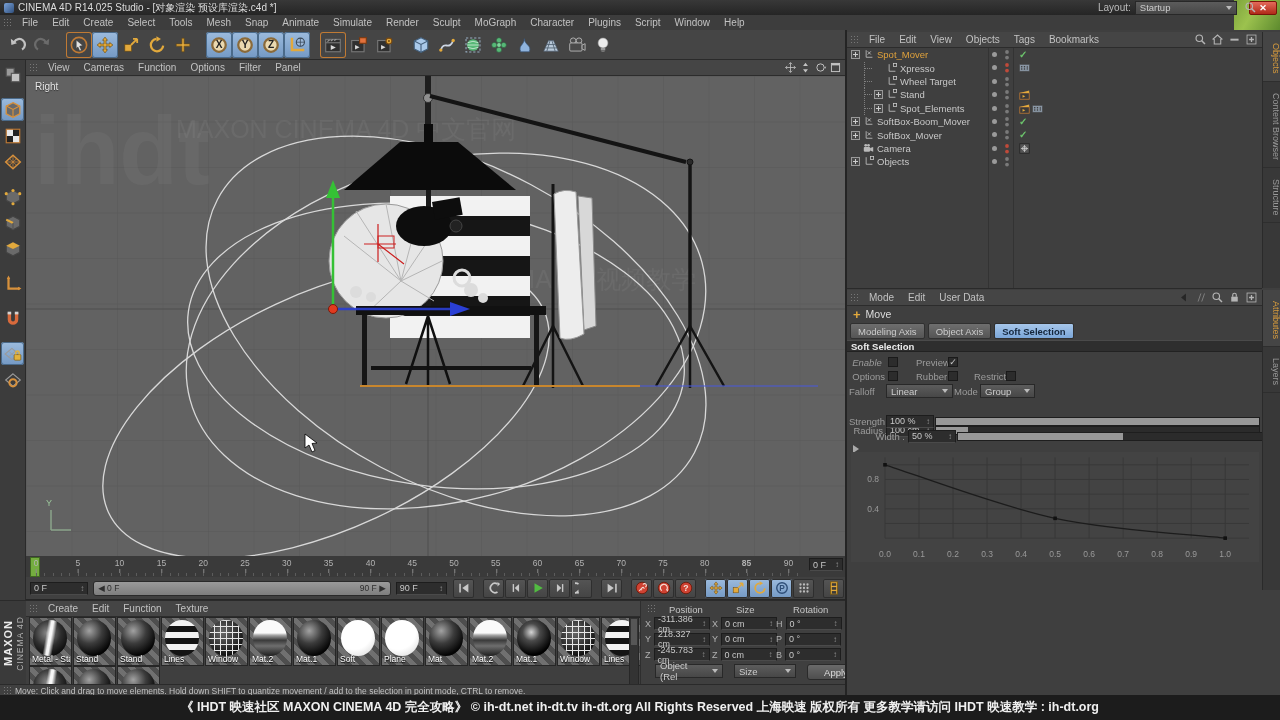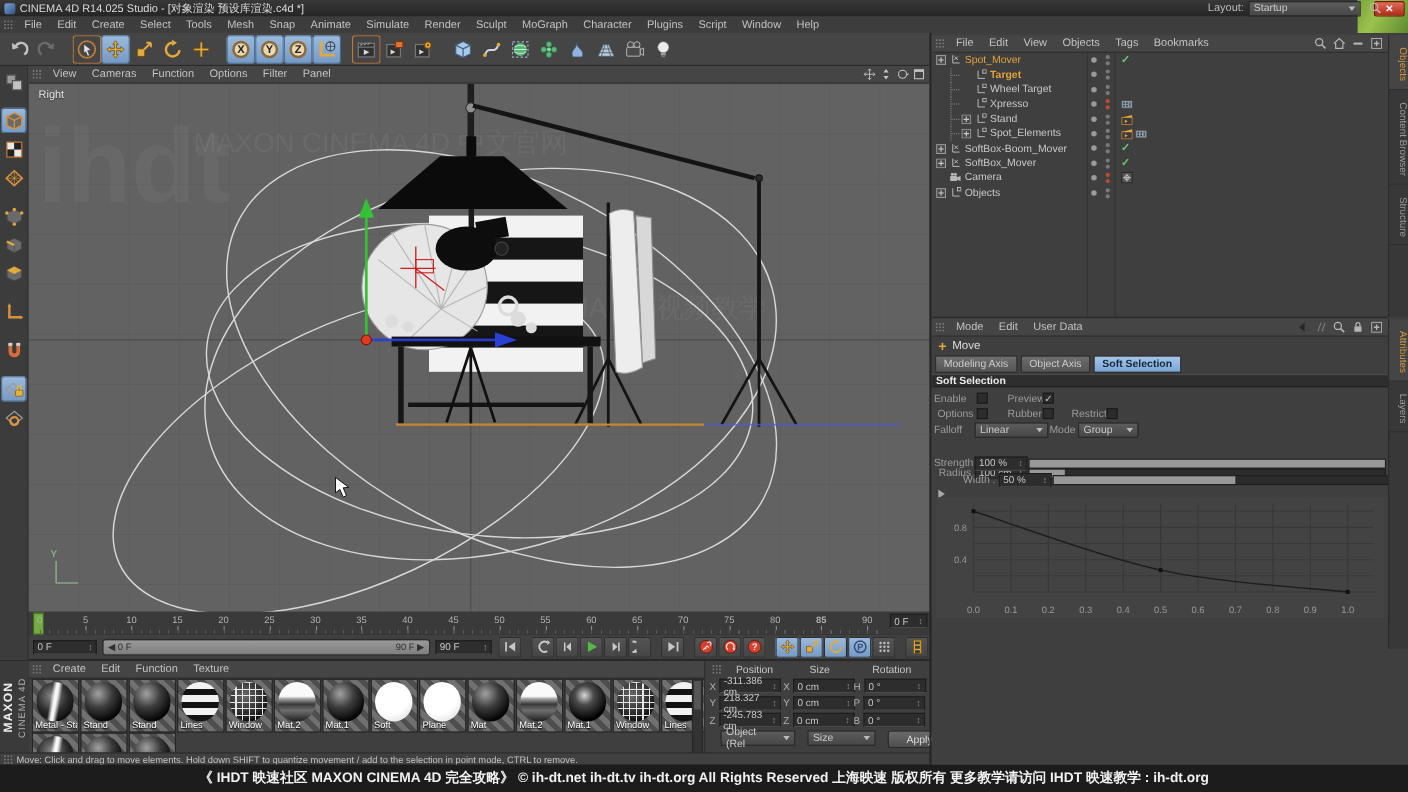--- a/index.html
+++ b/index.html
@@ -978,76 +978,57 @@
             <span style="width:17px;flex:none;"></span>
             <span class="branch"></span>
             <span class="exp"></span>
             <span style="width:3px;"></span>
             <span style="display:flex;">
               <svg width="11" height="11" viewBox="0 0 14 14">
                 <path d="M4 1.5 V10.5 H12" fill="none" stroke="#cacaca"></path>
                 <rect x="9.5" y="0.5" width="4" height="4" fill="none" stroke="#cacaca"></rect>
               </svg>
             </span>
-            <span class="nm orange bold">Target</span>
-            <span class="rdot"></span>
-            <span class="ddots"><svg width="6" height="12" viewBox="0 0 6 12">
-                <circle cx="3" cy="3" r="1.9" fill="#7a7a7a"></circle>
-                <circle cx="3" cy="8.6" r="1.9" fill="#7a7a7a"></circle>
-              </svg></span>
-            <span class="ttags"></span>
-          </div>
-          <div class="trow">
-            <span style="width:17px;flex:none;"></span>
-            <span class="branch"></span>
-            <span class="exp"></span>
-            <span style="width:3px;"></span>
-            <span style="display:flex;">
-              <svg width="11" height="11" viewBox="0 0 14 14">
-                <path d="M4 1.5 V10.5 H12" fill="none" stroke="#cacaca"></path>
-                <rect x="9.5" y="0.5" width="4" height="4" fill="none" stroke="#cacaca"></rect>
-              </svg>
-            </span>
-            <span class="nm">Wheel Target</span>
-            <span class="rdot"></span>
-            <span class="ddots"><svg width="6" height="12" viewBox="0 0 6 12">
-                <circle cx="3" cy="3" r="1.9" fill="#7a7a7a"></circle>
-                <circle cx="3" cy="8.6" r="1.9" fill="#7a7a7a"></circle>
-              </svg></span>
-            <span class="ttags"></span>
-          </div>
-          <div class="trow">
-            <span style="width:17px;flex:none;"></span>
-            <span class="branch"></span>
-            <span class="exp"></span>
-            <span style="width:3px;"></span>
-            <span style="display:flex;">
-              <svg width="11" height="11" viewBox="0 0 14 14">
-                <path d="M4 1.5 V10.5 H12" fill="none" stroke="#cacaca"></path>
-                <rect x="9.5" y="0.5" width="4" height="4" fill="none" stroke="#cacaca"></rect>
-              </svg>
-            </span>
             <span class="nm">Xpresso</span>
             <span class="rdot"></span>
             <span class="ddots"><svg width="6" height="12" viewBox="0 0 6 12">
                 <circle cx="3" cy="3" r="1.9" fill="#c04a3a"></circle>
                 <circle cx="3" cy="8.6" r="1.9" fill="#c04a3a"></circle>
               </svg></span>
             <span class="ttags">
               <span style="display:flex;">
                 <svg width="11" height="11" viewBox="0 0 14 14">
                   <rect x="0.5" y="3" width="13" height="9" rx="1" fill="#8a97a5" stroke="#444"></rect>
                   <circle cx="3.5" cy="6" r="1" fill="#333"></circle>
                   <circle cx="7" cy="6" r="1" fill="#333"></circle>
                   <circle cx="3.5" cy="9" r="1" fill="#333"></circle>
                   <circle cx="7" cy="9" r="1" fill="#333"></circle>
                   <path d="M10.5 5 v5" stroke="#333"></path>
                 </svg>
               </span>
             </span>
+          </div>
+          <div class="trow">
+            <span style="width:17px;flex:none;"></span>
+            <span class="branch"></span>
+            <span class="exp"></span>
+            <span style="width:3px;"></span>
+            <span style="display:flex;">
+              <svg width="11" height="11" viewBox="0 0 14 14">
+                <path d="M4 1.5 V10.5 H12" fill="none" stroke="#cacaca"></path>
+                <rect x="9.5" y="0.5" width="4" height="4" fill="none" stroke="#cacaca"></rect>
+              </svg>
+            </span>
+            <span class="nm">Wheel Target</span>
+            <span class="rdot"></span>
+            <span class="ddots"><svg width="6" height="12" viewBox="0 0 6 12">
+                <circle cx="3" cy="3" r="1.9" fill="#7a7a7a"></circle>
+                <circle cx="3" cy="8.6" r="1.9" fill="#7a7a7a"></circle>
+              </svg></span>
+            <span class="ttags"></span>
           </div>
           <div class="trow">
             <span style="width:17px;flex:none;"></span>
             <span class="branch"></span>
             <span class="exp"><svg width="9" height="9" viewBox="0 0 9 9">
                 <rect x=".5" y=".5" width="8" height="8" fill="#484848" stroke="#999"></rect>
                 <path d="M2 4.5 H7 M4.5 2 V7" stroke="#ccc"></path>
               </svg></span>
             <span style="width:3px;"></span>
             <span style="display:flex;">
@@ -1259,21 +1240,21 @@
         <span>Move</span>
       </div>
       <div class="tabs" id="attrtabbar">
           <span class="atab">Modeling Axis</span>
           <span class="atab">Object Axis</span>
           <span class="atab on">Soft Selection</span>
         </div>
       <div class="section">Soft Selection</div>
       <div id="attrrows">
           <div class="arow" style="top:65px;width:415px;">
-            <span class="lbl" style="position:absolute;left:2px;width:36px;text-align:left;">Enable</span>
+            <span class="lbl" style="position:absolute;left:2px;width:36px;text-align:center;font-style:italic;">Enable</span>
             <span class="cb" style="position:absolute;left:41px;"></span>
             <span class="lbl" style="position:absolute;left:69px;width:28px;">Preview</span>
             <span class="cb" style="position:absolute;left:101px;">✓</span>
           </div>
           <div class="arow" style="top:79px;width:415px;">
             <span class="lbl" style="position:absolute;left:2px;width:36px;text-align:right;">Options</span>
             <span class="cb" style="position:absolute;left:41px;"></span>
             <span class="lbl" style="position:absolute;left:69px;width:28px;">Rubber</span>
             <span class="cb" style="position:absolute;left:101px;"></span>
             <span class="lbl" style="position:absolute;left:127px;width:30px;">Restrict</span>

